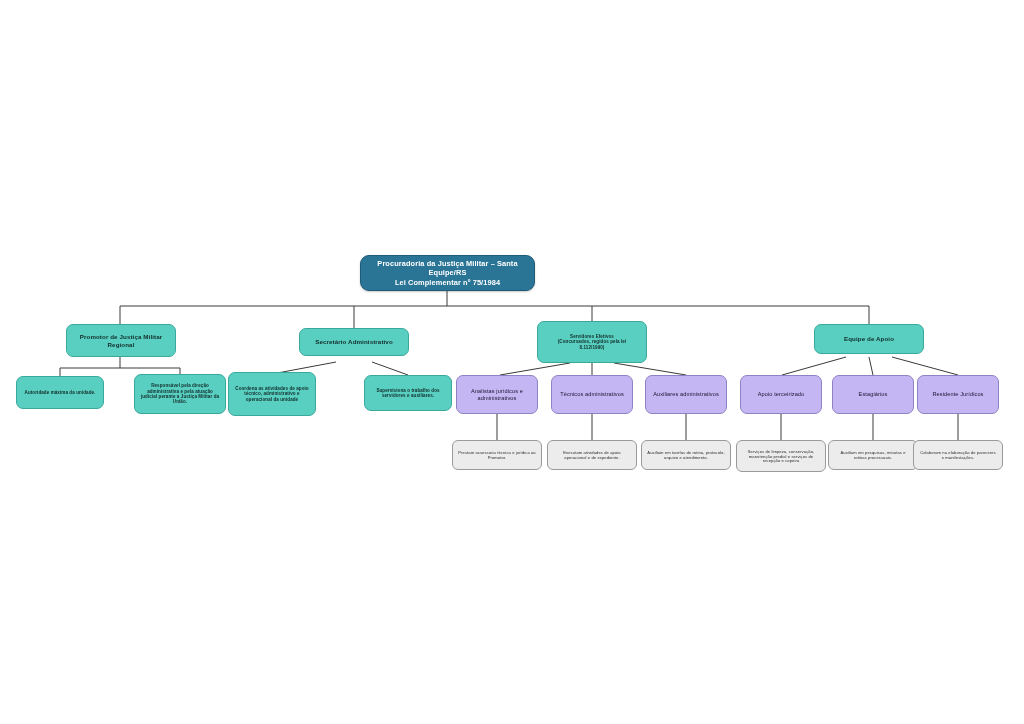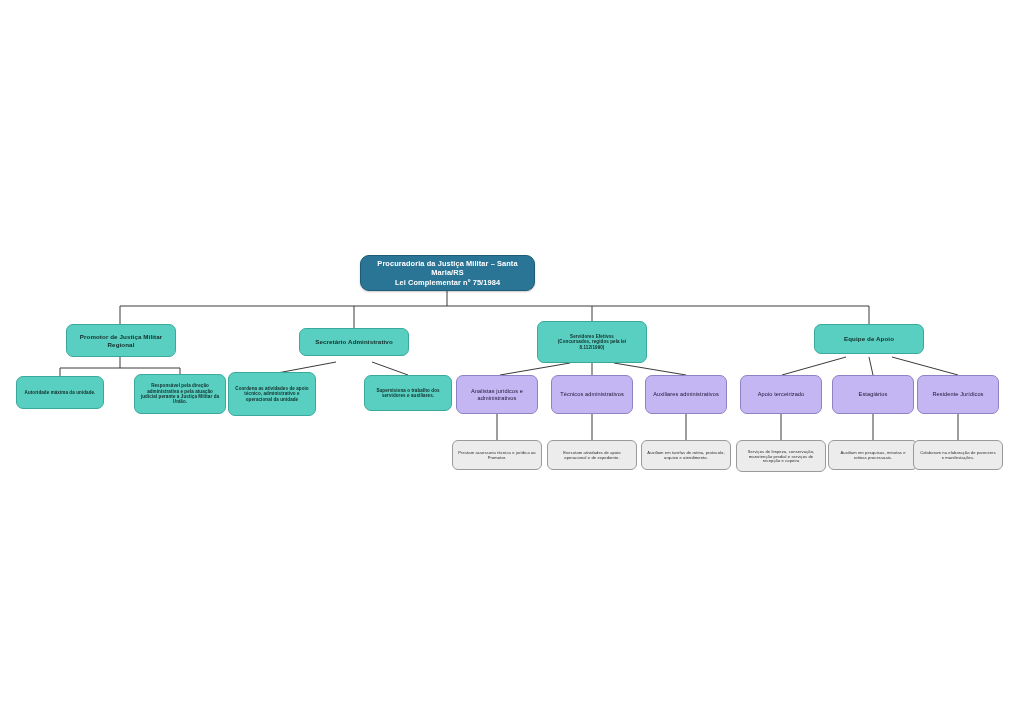--- a/index.html
+++ b/index.html
@@ -119,21 +119,21 @@
       <path d="M873,414 L873,440"></path>
       <path d="M958,414 L958,440"></path>
     </g>
   </svg>
 
   <div class="node node-root" style="left:360px; top:255px; width:175px; height:36px;">
     <span style="visibility: hidden;">Procuradoria da Justiça Militar – Santa</span>
   </div>
   <div class="node node-root" style="left:360px; top:255px; width:175px; height:36px; background:transparent; border:none; box-shadow:none; flex-direction:column; justify-content:center;">
     <span>Procuradoria da Justiça Militar – Santa</span>
-    <span>Maria/RS</span>
+    <span>Equipe/RS</span>
     <span>Lei Complementar nº 75/1984</span>
   </div>
 
   <div class="node node-teal" style="left:66px; top:324px; width:110px; height:33px; flex-direction:column;">
     <span>Promotor de Justiça Militar</span>
     <span>Regional</span>
   </div>
 
   <div class="node node-teal" style="left:299px; top:328px; width:110px; height:28px;">
     <span>Secretário Administrativo</span>

